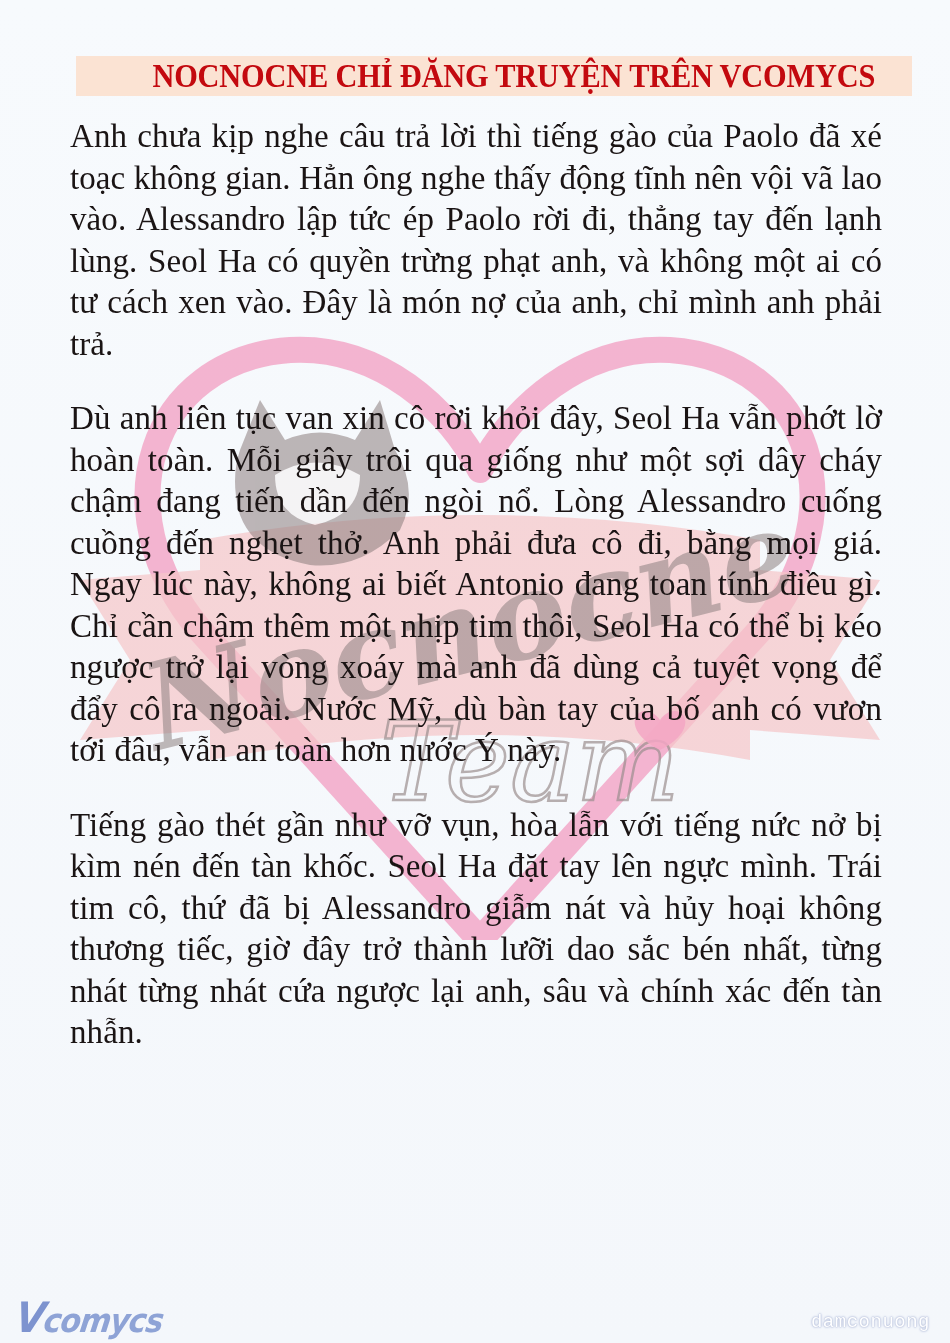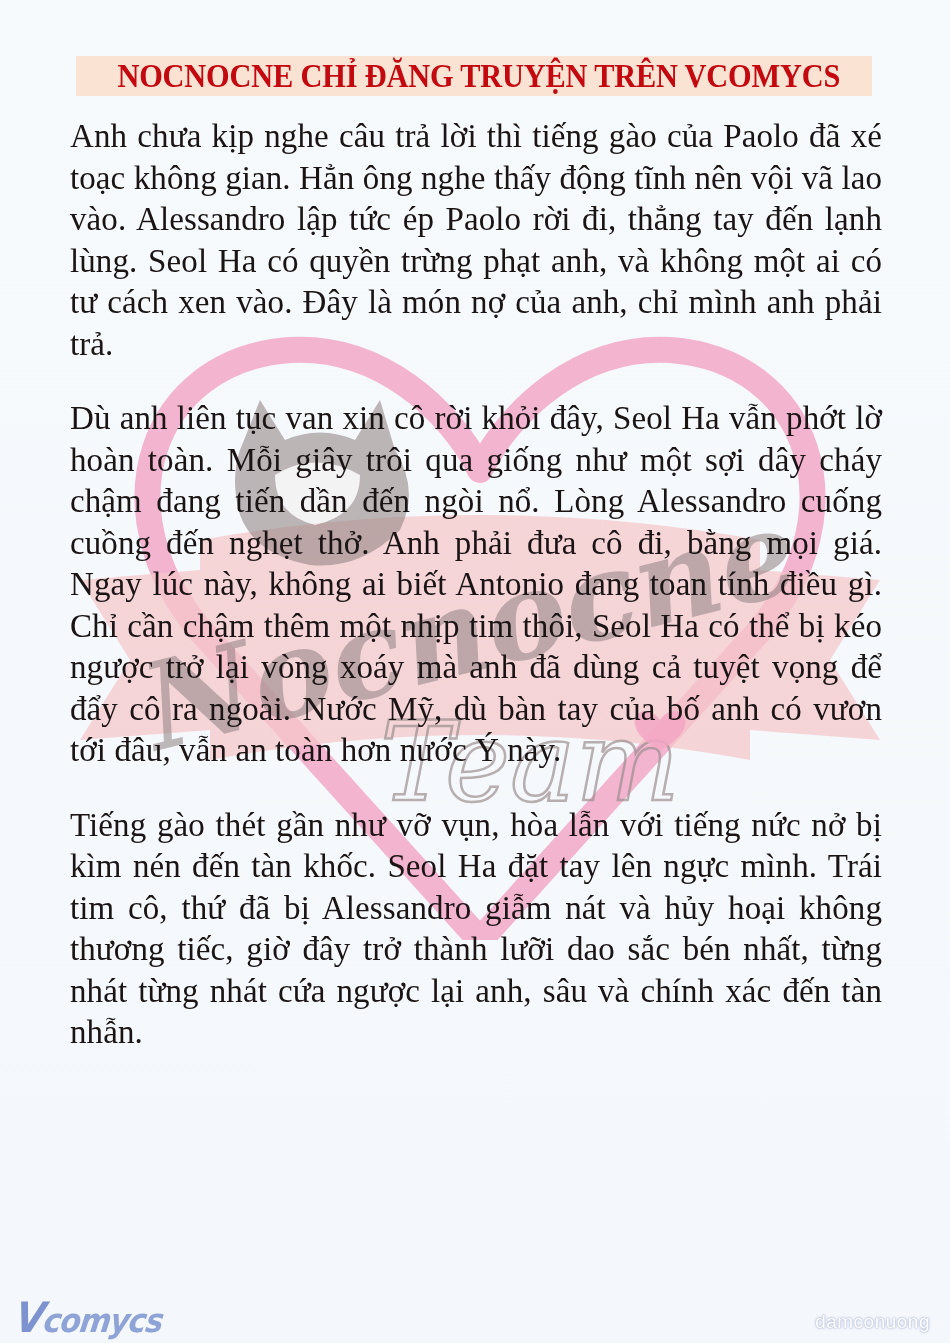--- a/index.html
+++ b/index.html
@@ -31,22 +31,23 @@
     }
     .header-banner {
       position: absolute;
       left: 76px;
       top: 56px;
       width: 796px;
       height: 40px;
       background: #fbe3d3;
       display: flex;
       align-items: center;
-      justify-content: flex-end;
+      justify-content: center;
       z-index: 2;
+      padding-left: 40px;
     }
     .header-banner span {
       color: #c3090f;
       font-family: "Liberation Serif", "DejaVu Serif", serif;
       font-weight: bold;
       font-size: 33px;
       letter-spacing: -0.2px;
       transform: scaleX(0.92);
       white-space: nowrap;
     }
@@ -81,21 +82,21 @@
     }
     .footer-logo .v {
       font-size: 38px;
       color: #7d93cf;
     }
     .footer-credit {
       position: absolute;
       right: 20px;
       top: 1311px;
       z-index: 3;
-      font-family: Liberation Sans, sans-serif;
+      font-family: Liberation Mono, monospace;
       font-size: 19px;
       color: #ffffff;
       text-shadow: 0 0 2px #b9c3de, 0 0 3px #b9c3de, 0 0 1px #9aa6c9;
       letter-spacing: 0.5px;
     }
   </style>
 </head>
 <body>
 
 <div class="page">

